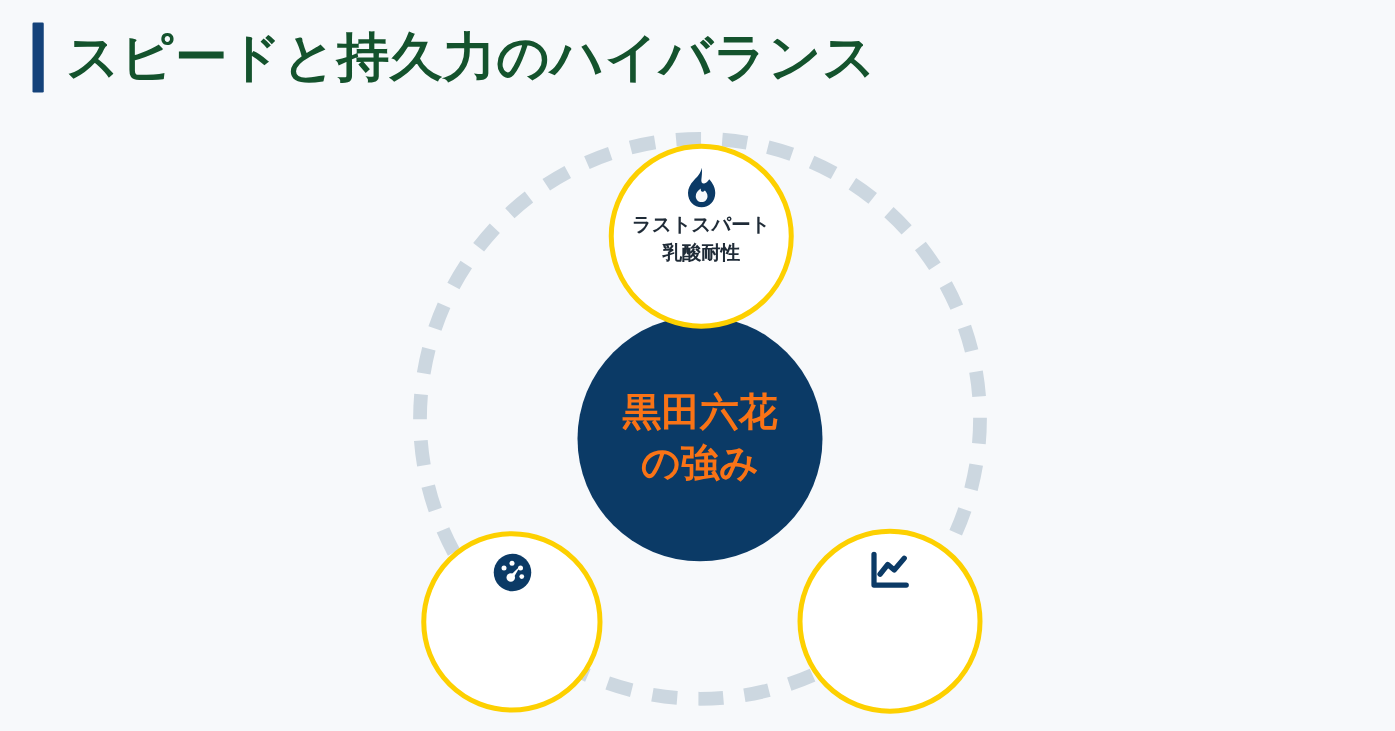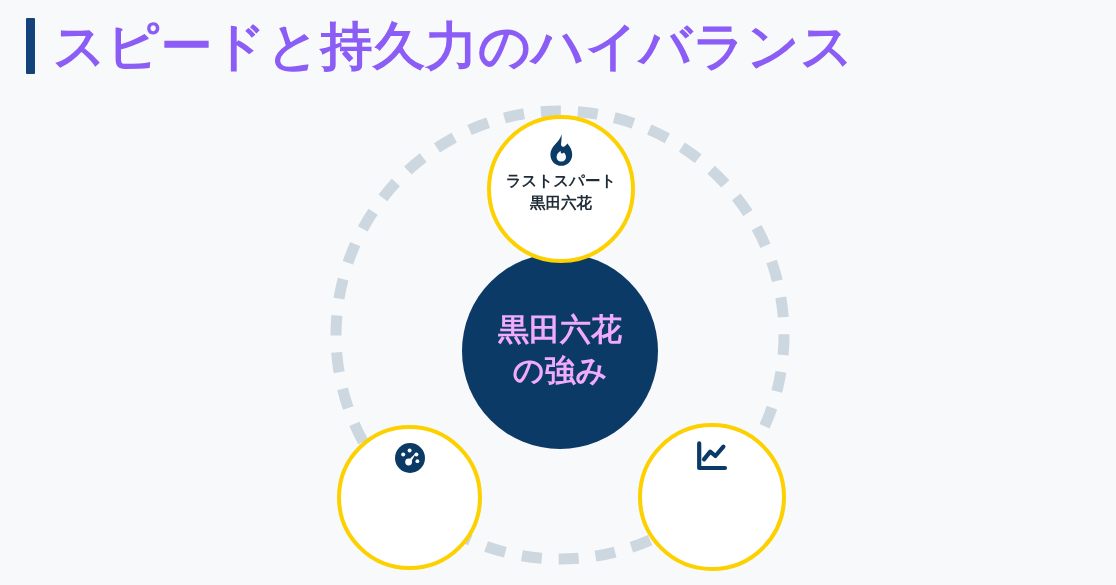--- a/index.html
+++ b/index.html
@@ -26,23 +26,23 @@
   }
   .title-bar {
     width: 9px;
     height: 56px;
     background: #14427a;
     border-radius: 1px;
     flex: 0 0 auto;
   }
   .title-text {
     margin-left: 18px;
-    font-size: 52px;
+    font-size: 42px;
     font-weight: bold;
-    color: #8b5cf6;
+    color: #14532d;
     letter-spacing: 0.5px;
     line-height: 1;
     white-space: nowrap;
   }
 
   
   .diagram {
     position: absolute;
     left: 0;
     top: 0;
@@ -66,21 +66,21 @@
     height: 196px;
     border-radius: 50%;
     background: #0b3a66;
     display: flex;
     flex-direction: column;
     align-items: center;
     justify-content: center;
     box-sizing: border-box;
   }
   .center-line {
-    color: #f0abfc;
+    color: #f97316;
     font-size: 31px;
     font-weight: bold;
     line-height: 1.32;
     text-align: center;
     white-space: nowrap;
   }
 
   
   .sat {
     position: absolute;
@@ -154,21 +154,21 @@
   </div>
 
   <div class="sat sat-top">
     <div class="sat-icon">
       <svg width="30" height="34" viewBox="0 0 30 34">
         <path d="M15.5 1.2 C14.4 6.0 11.8 8.4 9.0 11.4 C6.2 14.4 4.4 17.6 4.4 21.4 C4.4 28.0 9.3 32.8 15.3 32.8 C21.3 32.8 26.2 28.0 26.2 21.4 C26.2 17.0 24.2 13.6 21.4 10.4 C19.9 12.3 18.9 13.6 17.3 13.8 C15.7 14.0 14.8 12.6 15.1 10.6 C15.4 8.2 15.8 5.0 15.5 1.2 Z" fill="#0b3a66"></path>
         <path d="M14.6 17.8 C12.1 19.6 10.6 21.6 10.6 23.9 C10.6 26.6 12.7 28.6 15.3 28.6 C17.9 28.6 20.0 26.6 20.0 23.9 C20.0 22.2 19.2 20.8 17.9 19.4 C17.0 20.3 16.3 20.7 15.6 20.4 C14.9 20.1 14.5 19.2 14.6 17.8 Z" fill="#f7f9fb"></path>
       </svg>
     </div>
     <div class="sat-label" style="white-space:pre-line">ラストスパート
-黒田六花</div>
+乳酸耐性</div>
   </div>
 
   <div class="sat sat-left">
     <div class="sat-icon">
       <svg width="32" height="32" viewBox="0 0 32 32">
         <circle cx="16" cy="16" r="15" fill="#0b3a66"></circle>
         <circle cx="9.2" cy="12.4" r="2.0" fill="#ffffff"></circle>
         <circle cx="15.6" cy="8.6" r="2.0" fill="#ffffff"></circle>
         <circle cx="22.4" cy="12.4" r="2.0" fill="#ffffff"></circle>
         <circle cx="23.4" cy="19.2" r="1.9" fill="#ffffff"></circle>

